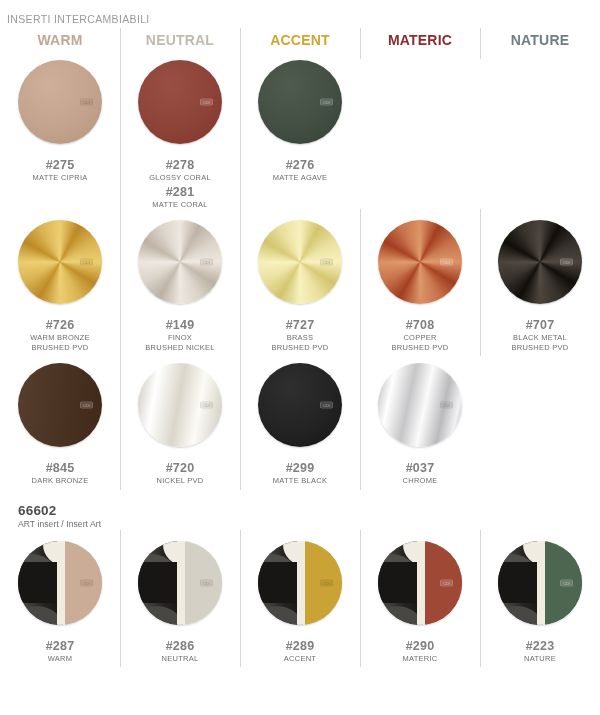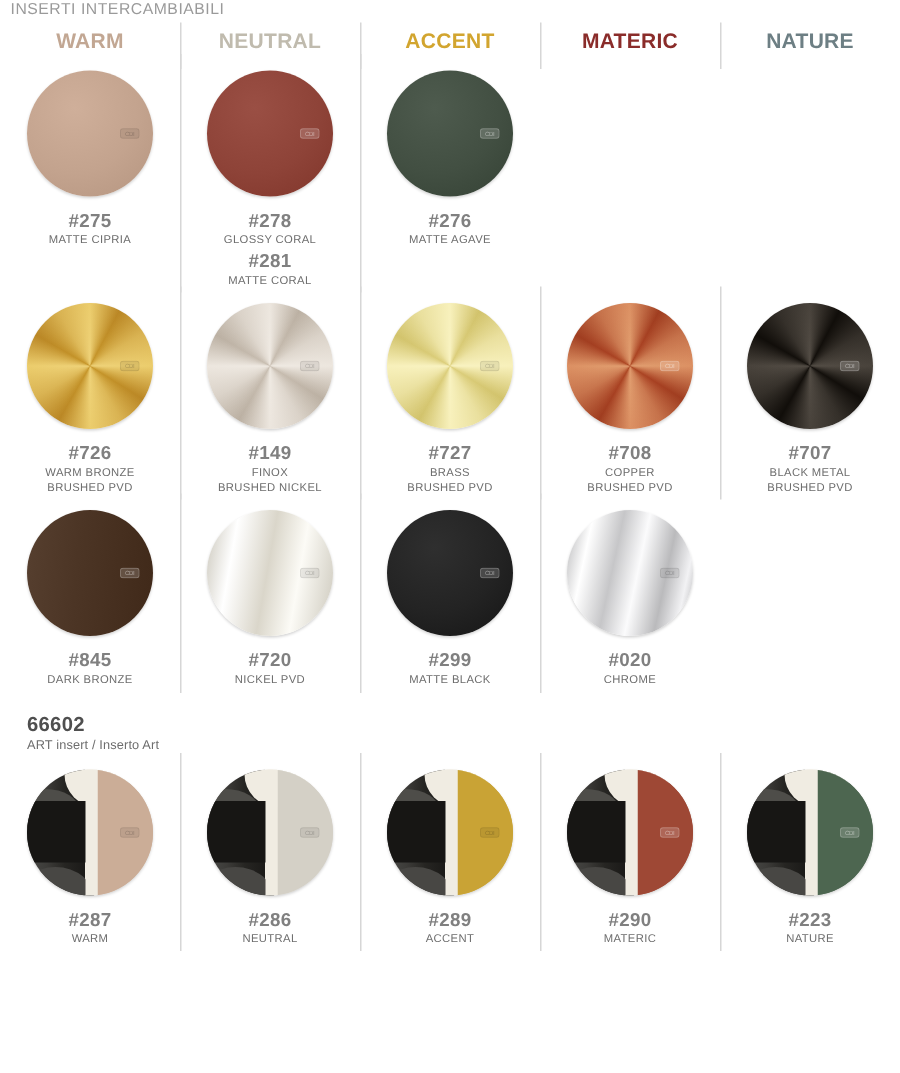--- a/index.html
+++ b/index.html
@@ -11,21 +11,21 @@
     color:#6d6d6d;
     overflow:hidden;
     position:relative;
   }
   .page{position:relative;width:600px;height:715px;}
 
   
   .hdr{padding:0 0 0 7px;}
   .hdr-sub{
     font-size:10.5px;letter-spacing:.35px;color:#9a9a9a;
-    line-height:13px;padding-top:0;font-weight:400;
+    line-height:13px;padding-top:13px;font-weight:400;
   }
   .hdr-title{
     font-size:28px;letter-spacing:1.2px;color:#9b9b9b;
     line-height:31px;font-weight:300;white-space:nowrap;
   }
 
   
   .section{padding-left:18px;}
   .section-code{
     font-size:13.5px;font-weight:bold;color:#4f4f4f;letter-spacing:.2px;
@@ -80,21 +80,21 @@
     overflow:hidden;
   }
   .disc.light .logo{
     background:rgba(0,0,0,.07);
     box-shadow:inset 0 0 0 .6px rgba(0,0,0,.08);
     color:rgba(0,0,0,.22);
   }
 
   .sw-code{
     font-size:12.5px;font-weight:bold;color:#808080;letter-spacing:.2px;
-    line-height:15px;margin-top:8px;
+    line-height:15px;margin-top:13px;
   }
   .sw-name{
     font-size:7.5px;color:#6d6d6d;letter-spacing:.25px;line-height:9.5px;
     text-align:center;text-transform:uppercase;white-space:pre-line;
   }
   .sw-code2{
     font-size:12.5px;font-weight:bold;color:#808080;letter-spacing:.2px;
     line-height:15px;margin-top:2px;
   }
   .sw-name2{
@@ -250,29 +250,29 @@
           </div>
           <div class="sw-code">#299</div>
           <div class="sw-name">MATTE BLACK</div>
         </div>
         <div class="cell sw-cell sw-row divider">
           <div class="sw-wrap">
             <div class="disc light" style="background:linear-gradient(102deg,#b0b0b2 0%,#ffffff 18%,#c6c6c8 38%,#fbfbfc 55%,#bababc 74%,#f2f2f4 88%,#ababad 100%);">
               <span class="logo">CDI</span>
             </div>
           </div>
-          <div class="sw-code">#020</div>
+          <div class="sw-code">#037</div>
           <div class="sw-name">CHROME</div>
         </div>
       </div>
     </div>
 
   <div class="section sec2">
     <div class="section-code">66602</div>
-    <div class="section-desc">ART insert / Inserto Art</div>
+    <div class="section-desc">ART insert / Insert Art</div>
   </div>
 
   <div class="grid sec2-grid" id="grid-1">
       <div class="row sw-row">
         <div class="cell sw-cell sw-row">
           <div class="sw-wrap">
             <div class="disc light">
               <span class="art-layer" style="position:absolute;inset:0;background:linear-gradient(90deg,#4a4a47 0%,#3c3b38 16%,#262522 30%,#1b1a18 46%,#f0ece2 46%,#efebe1 56%,#cbad97 56%,#cbad97 100%);"></span>
               <span style="position:absolute;left:30%;top:-22%;width:52%;height:52%;border-radius:50%;background:#f0ece2;"></span>
               <span style="position:absolute;left:-8%;bottom:-30%;width:62%;height:52%;border-radius:50%;background:#484744;"></span>

